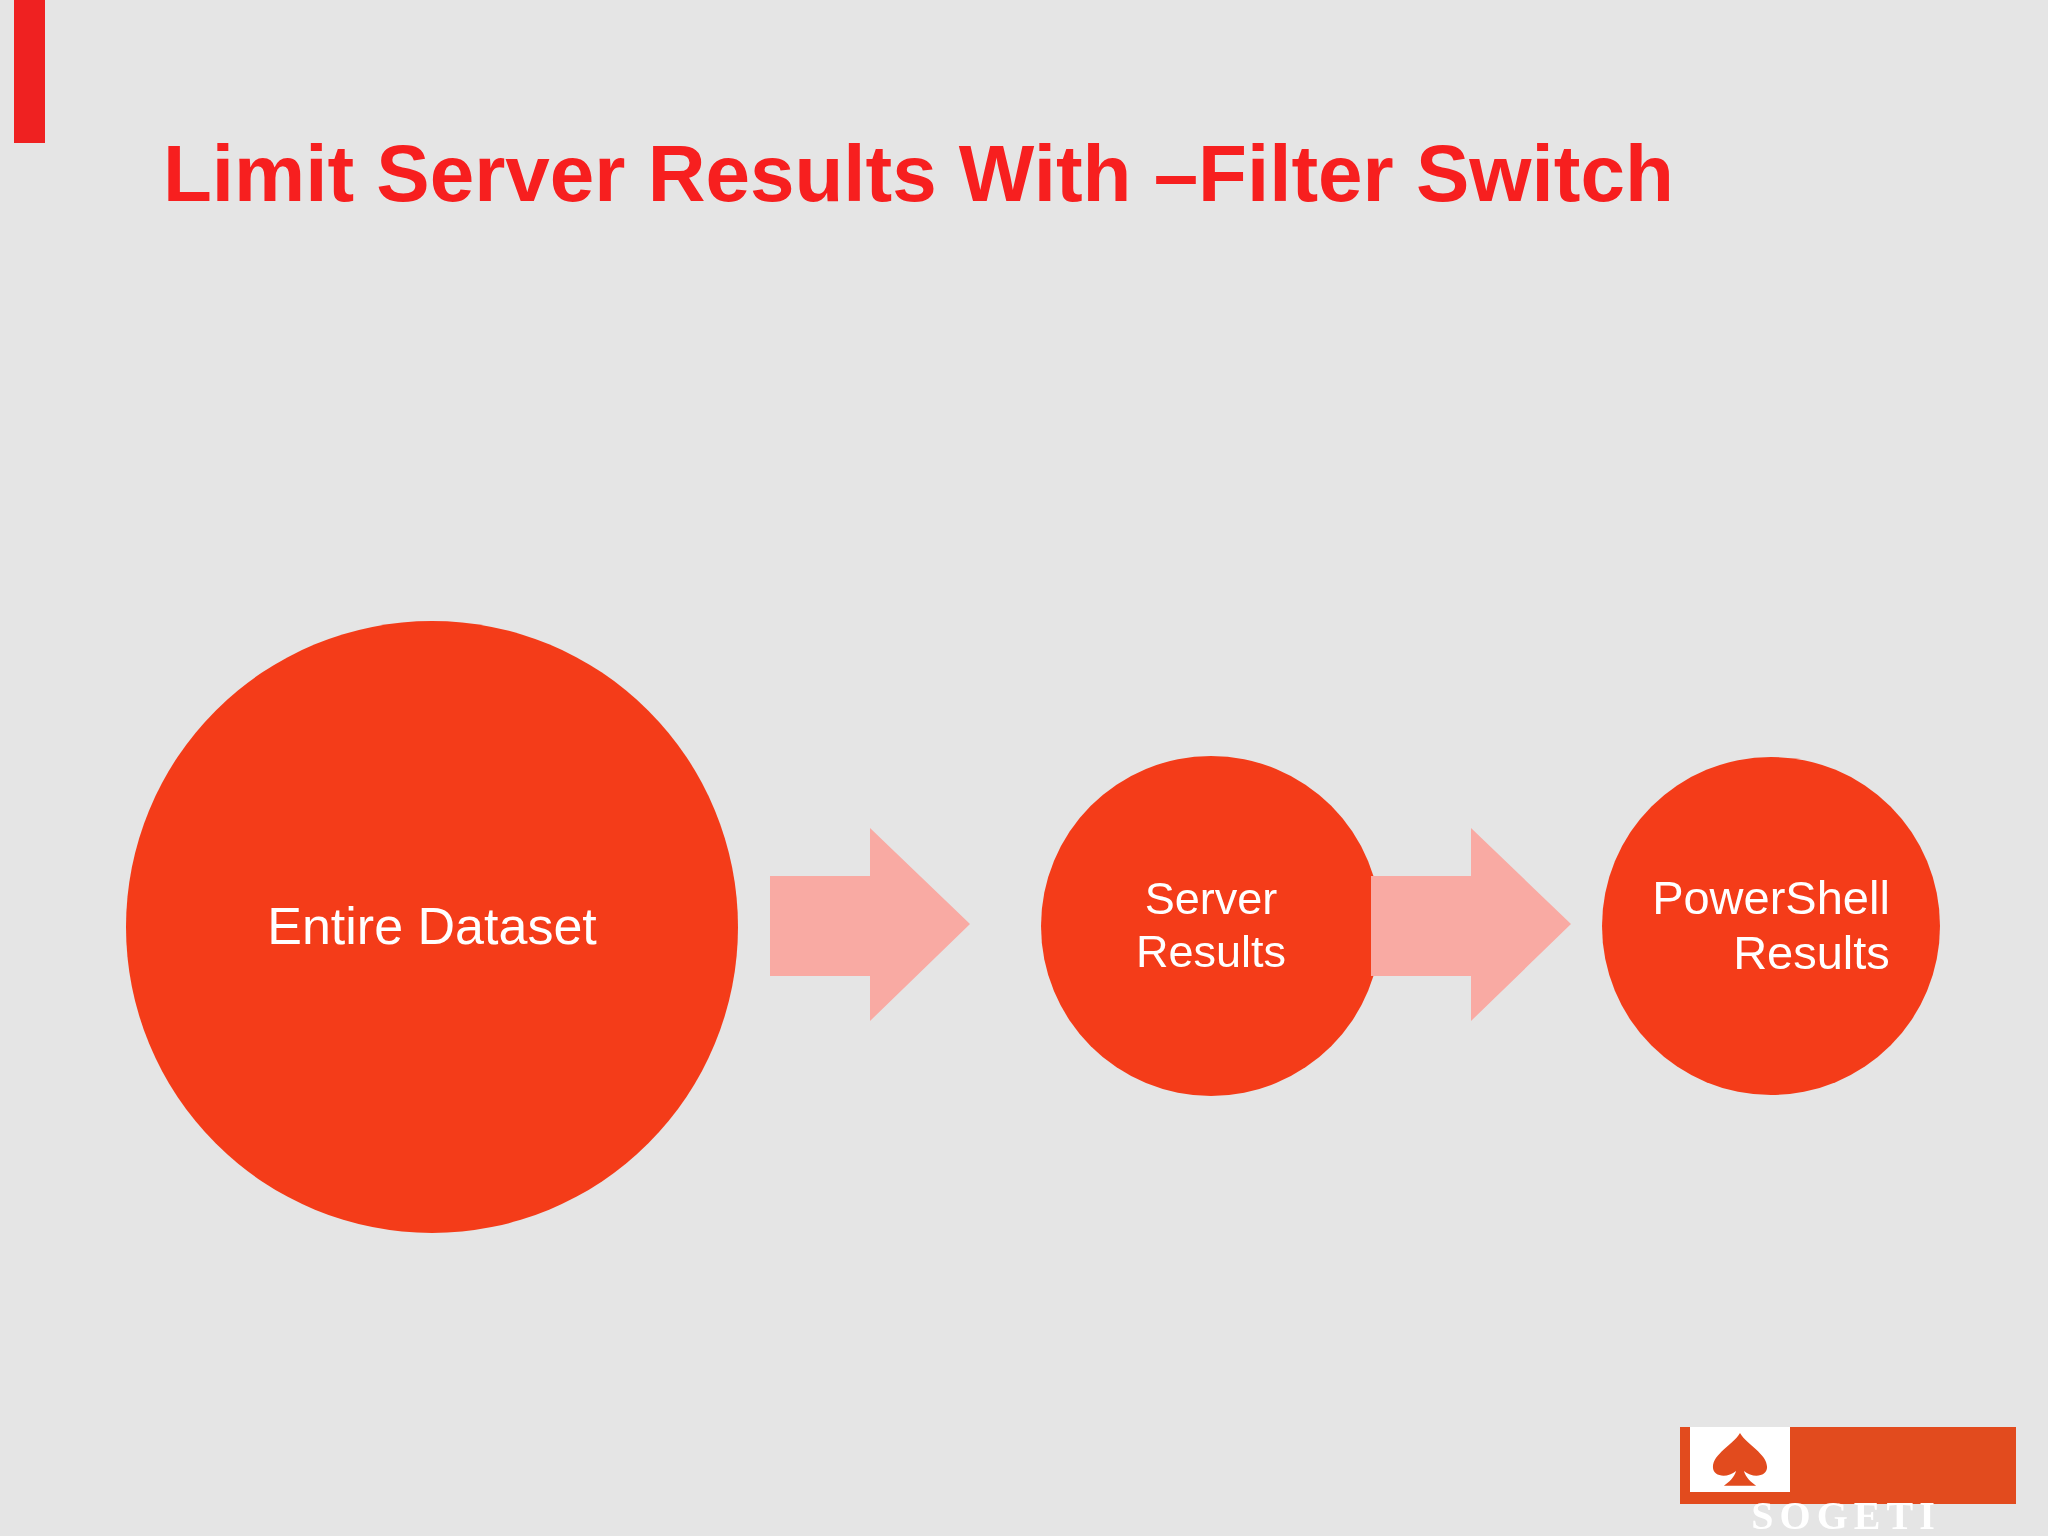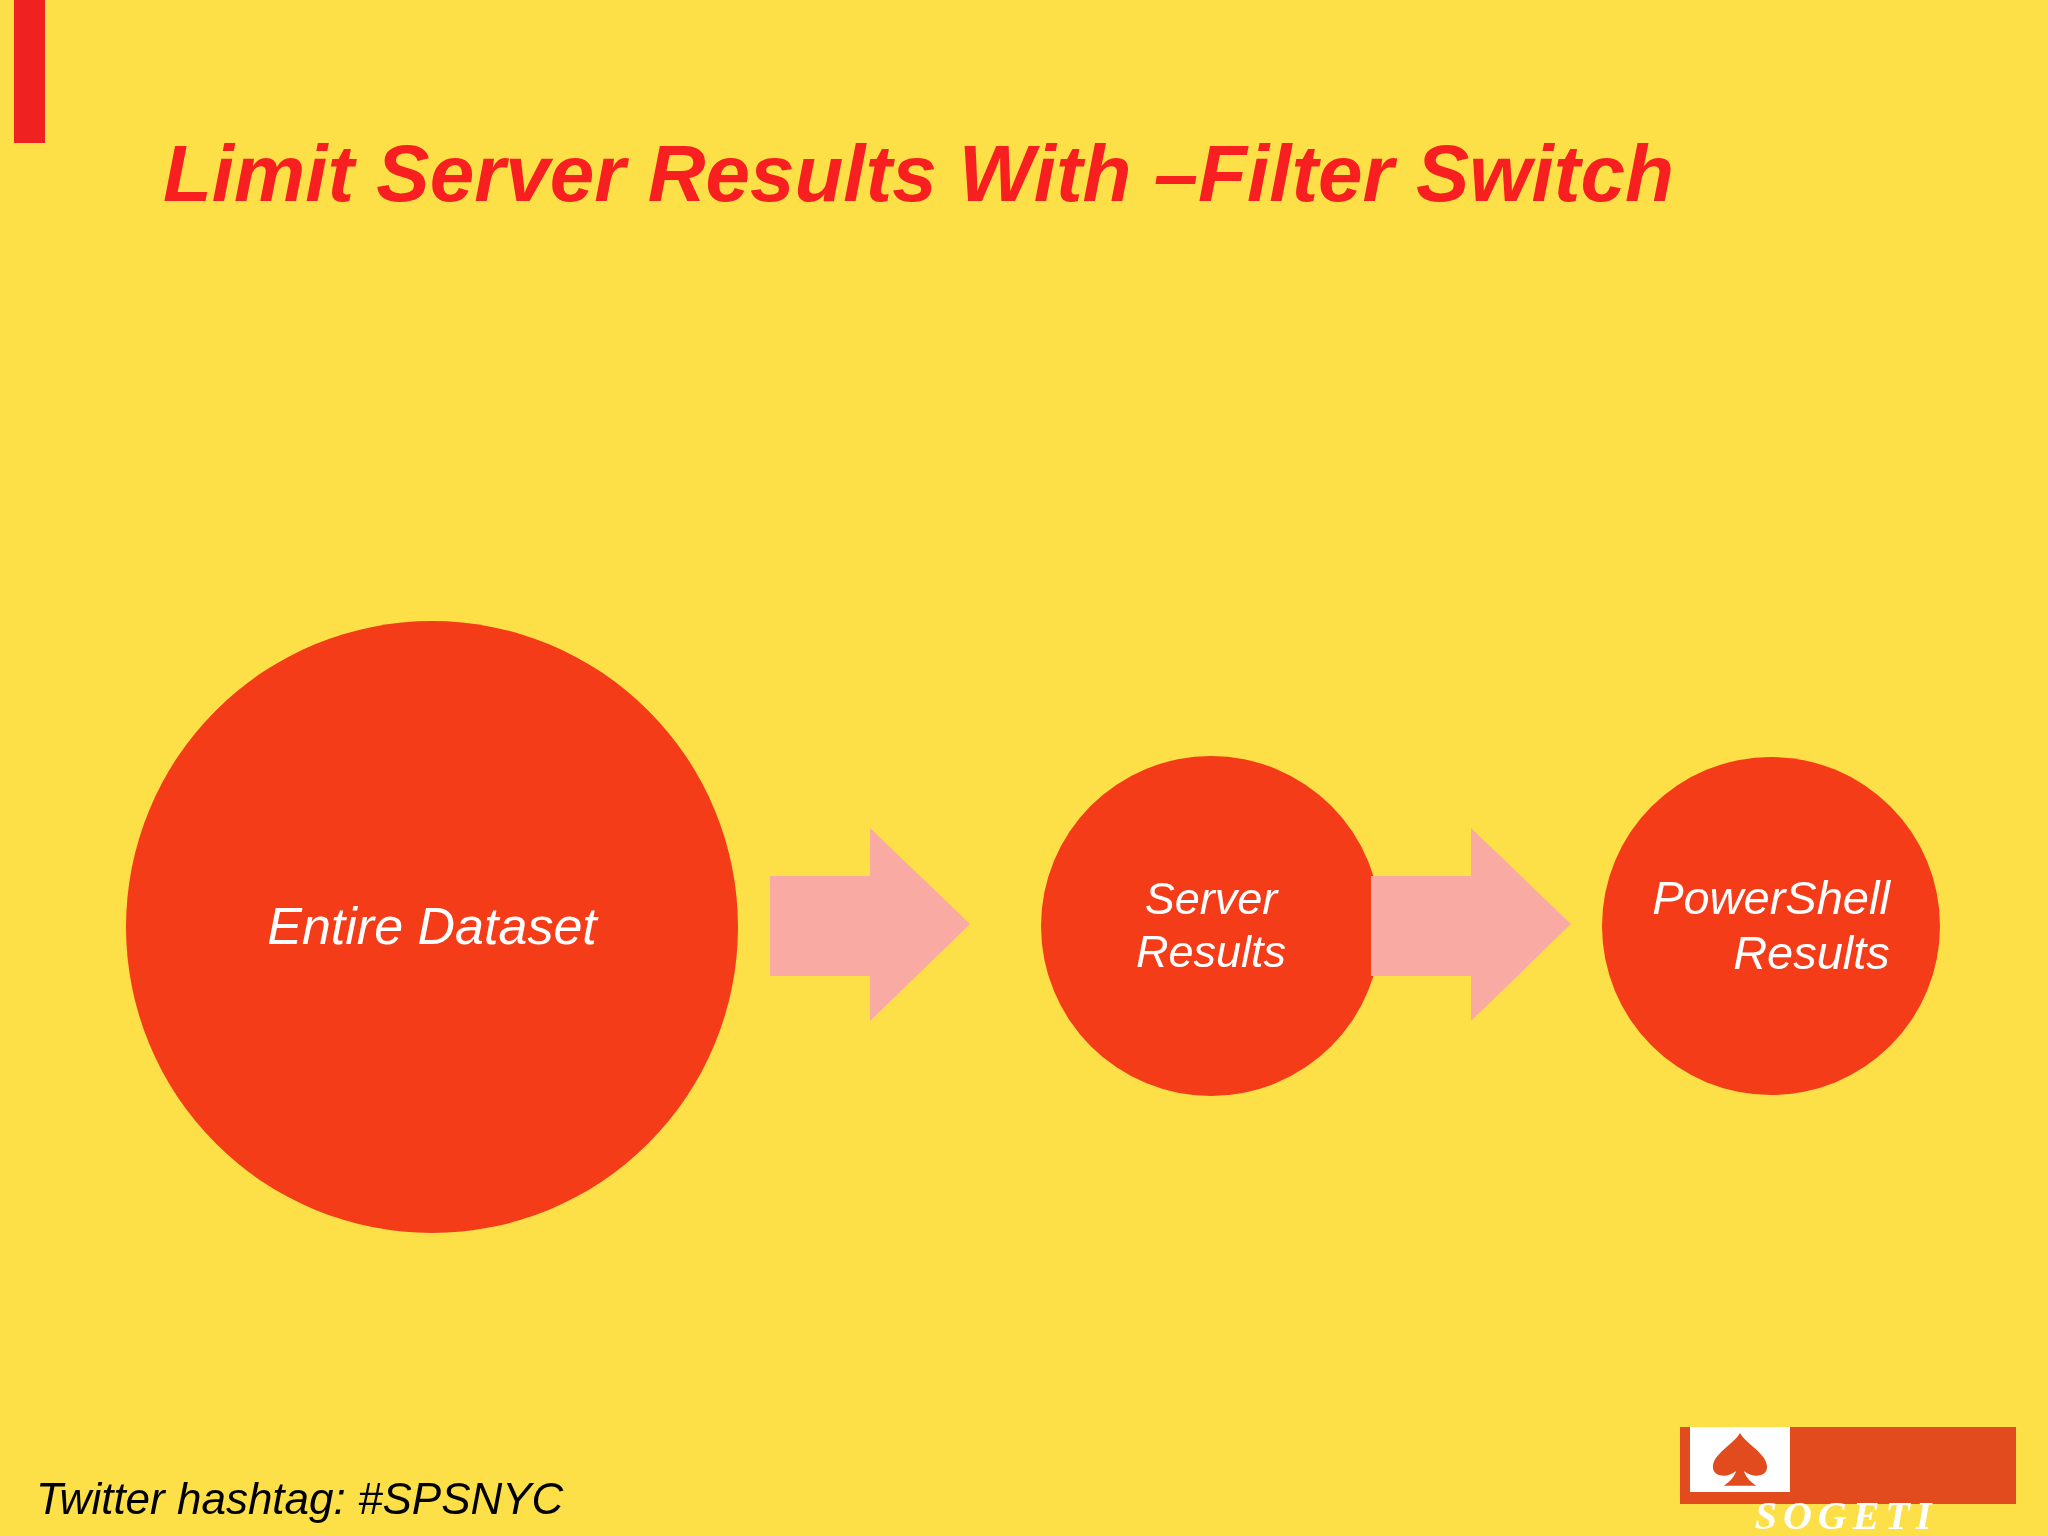--- a/index.html
+++ b/index.html
@@ -1,22 +1,21 @@
 <!DOCTYPE html>
 <html><head>
 <meta charset="utf-8">
 <style>
   html,body{margin:0;padding:0;background:#ffffff;}
   .slide{
     position:relative;
     width:2048px;height:1536px;
-    background:#fde047;
+    background:#e5e5e5;
     overflow:hidden;
     font-family:"Liberation Sans", sans-serif;
-    font-style:italic;
   }
   .accent-bar{
     position:absolute;left:14px;top:0;width:31px;height:143px;
     background:#ef2121;
   }
   .title{
     position:absolute;left:163px;top:126px;
     font-size:80px;font-weight:bold;line-height:1.2;
     color:#f71f1f;white-space:nowrap;
   }
@@ -98,21 +97,20 @@
       </svg>
     </div>
 
     <div class="circle circle-3">
       <span>PowerShell
 Results</span>
     </div>
 
   </div>
 
-  <div class="footer-text">Twitter hashtag: #SPSNYC</div>
 
   <div class="logo">
     <div class="logo-spade-box">
       <svg viewBox="0 0 100 90" aria-hidden="true">
         <path d="M50 3 C39 22 8 35 8 56 C8 71 30 74 44 62 C41 72 33 79 25 85 L75 85 C67 79 59 72 56 62 C70 74 92 71 92 56 C92 35 61 22 50 3 Z"></path>
       </svg>
     </div>
     <div class="logo-wordmark">SOGETI</div>
   </div>
 

